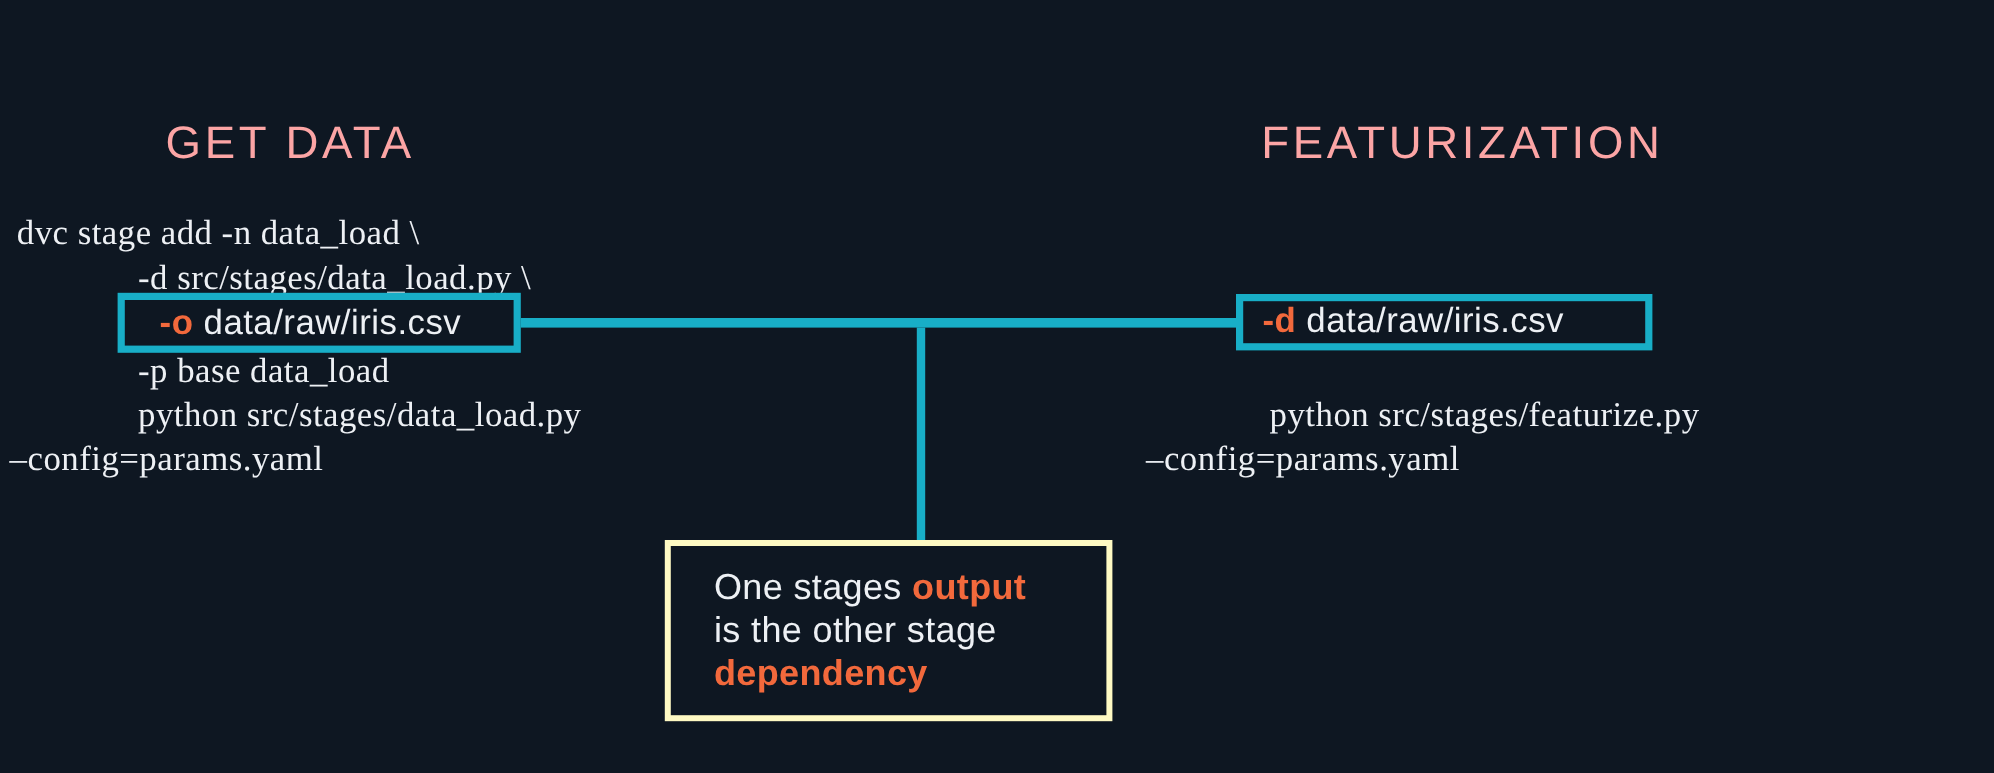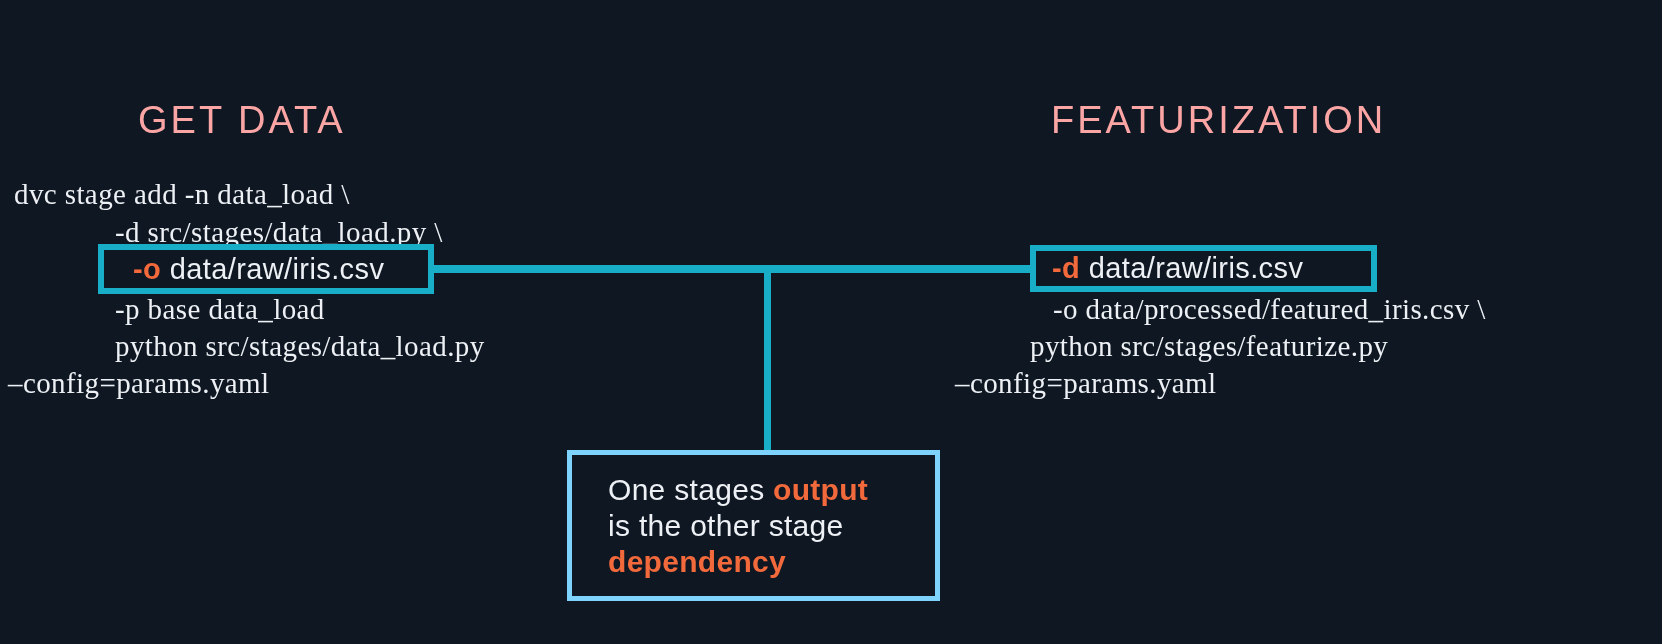--- a/index.html
+++ b/index.html
@@ -22,43 +22,43 @@
   
   .gl1 { left:14px;  top:178px; }
   .gl2 { left:115px; top:216px; }
   .gl4 { left:115px; top:293px; }
   .gl5 { left:115px; top:330px; }
   .gl6 { left:8px;   top:367px; }
   
   .fl1 { left:953px;  top:178px; }
   .fl2 { left:1053px; top:216px; }
   .fl4 { left:1053px; top:293px; }
-  .fl5 { left:1030px; top:330px; }
+  .fl5 { left:1058px; top:330px; }
   .fl6 { left:955px;  top:367px; }
 
   .hbox {
     position:absolute; box-sizing:border-box;
     border:6px solid #18aec7; display:flex; align-items:center;
     background:#0e1722;
   }
   .hbox-left  { left:98px;   top:244px; width:336px; height:50px; }
   .hbox-right { left:1030px; top:245px; width:347px; height:47px; }
   .hbox .code-in {
     color:#edf0f4; font-size:29px; white-space:pre;
     padding-left:29px; letter-spacing:0.4px;
   }
   .hbox-right .code-in { padding-left:16px; }
   .flag { color:#f2693c; font-weight:700; }
 
   .conn-h { position:absolute; left:434px; top:265px; width:596px; height:8px; background:#18aec7; }
   .conn-v { position:absolute; left:764px; top:273px; width:7px;  height:177px; background:#18aec7; }
 
   .callout {
-    position:absolute; left:567px; top:450px; width:373px; height:151px;
-    box-sizing:border-box; border:5px solid #7dd3fc; background:#0e1722;
+    position:absolute; left:554px; top:450px; width:373px; height:151px;
+    box-sizing:border-box; border:5px solid #fef9c3; background:#0e1722;
   }
   .callout-text {
     padding:17px 0 0 36px; font-size:30px; line-height:36px;
     color:#edf0f4; letter-spacing:0.3px;
   }
   .hl { color:#f2693c; font-weight:700; }
 </style>
 </head>
 <body>
 
@@ -72,21 +72,20 @@
   <div class="hbox hbox-left">
     <div class="code-in"><span class="flag">-o</span><span> data/raw/iris.csv</span></div>
   </div>
   <div class="code gl4">-p base data_load</div>
   <div class="code gl5">python src/stages/data_load.py</div>
   <div class="code gl6">–config=params.yaml</div>
 
   <div class="hbox hbox-right">
     <div class="code-in"><span class="flag">-d</span><span> data/raw/iris.csv</span></div>
   </div>
-  <div class="code fl4">-o data/processed/featured_iris.csv \</div>
   <div class="code fl5">python src/stages/featurize.py</div>
   <div class="code fl6">–config=params.yaml</div>
 
   <div class="conn-h"></div>
   <div class="conn-v"></div>
 
   <div class="callout">
     <div class="callout-text">
       <span>One stages </span><span class="hl">output</span><br>
       <span>is the other stage</span><br>

